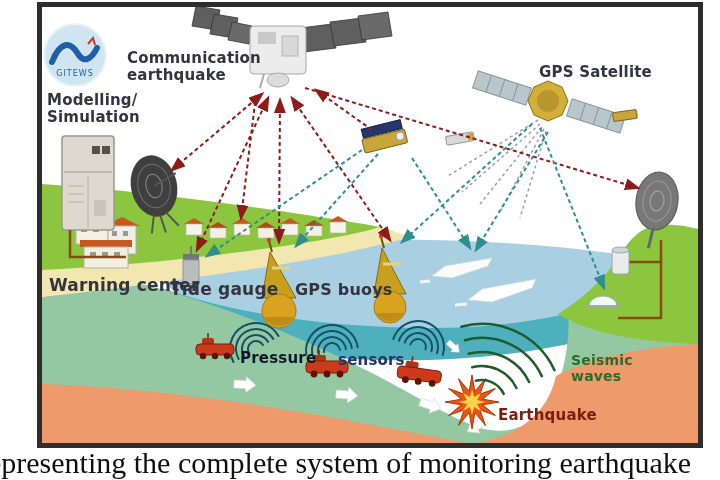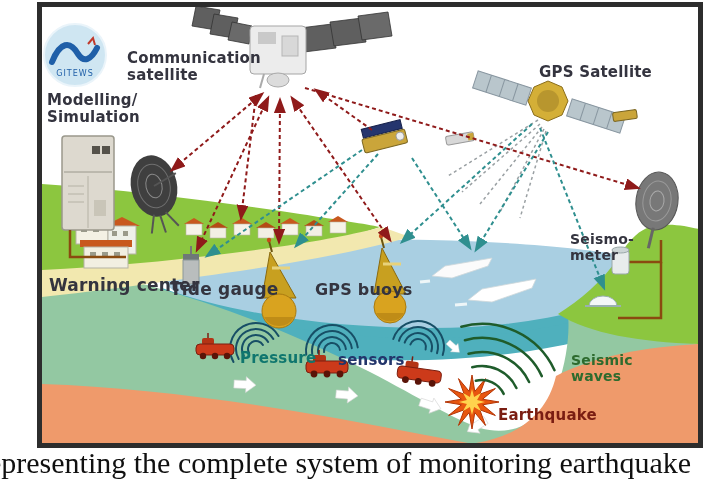--- a/index.html
+++ b/index.html
@@ -7,22 +7,22 @@
          font-family:"DejaVu Sans","Liberation Sans",sans-serif;}
   .scene{position:absolute;left:0;top:0;width:720px;height:480px;}
   .lbl{position:absolute;font-weight:bold;color:#34343f;white-space:pre-line;
        line-height:1.12;letter-spacing:.2px;}
   .lbl-comm{left:127px;top:50px;font-size:15px;}
   .lbl-gpssat{left:539px;top:64px;font-size:15px;text-align:right;}
   .lbl-alt{left:309px;top:92px;font-size:15px;}
   .lbl-model{left:47px;top:92px;font-size:15px;}
   .lbl-warn{left:49px;top:276px;font-size:17px;text-align:right;}
   .lbl-tide{left:170px;top:280px;font-size:17px;}
-  .lbl-buoys{left:295px;top:281px;font-size:16px;margin-left:20px;}
-  .lbl-press{left:240px;top:350px;font-size:15px;color:#0f766e;}
+  .lbl-buoys{left:295px;top:281px;font-size:16px;}
+  .lbl-press{left:240px;top:350px;font-size:15px;color:#0f172a;}
   .lbl-sens{left:338px;top:352px;font-size:15px;color:#23356b;}
   .lbl-seismo{left:570px;top:232px;font-size:14px;}
   .lbl-station{left:571px;top:306px;font-size:15px;}
   .lbl-swaves{left:571px;top:353px;font-size:14px;color:#2e6b2e;}
   .lbl-quake{left:498px;top:407px;font-size:15px;color:#7a1d12;}
   .logo-text{position:absolute;left:44px;top:69px;width:62px;text-align:center;
        font-size:8px;font-weight:normal;color:#1f5fa8;letter-spacing:1px;}
   .caption{position:absolute;left:-12px;top:446px;white-space:nowrap;
        font-family:"Liberation Serif","DejaVu Serif",serif;font-size:30px;color:#101010;}
 </style>
@@ -338,31 +338,29 @@
     <g>
       <circle cx="75" cy="55" r="31" fill="#cfe6f2" stroke="#eaf4fa" stroke-width="2"></circle>
       <path d="M52,62 C60,42 70,40 78,54 C84,63 91,60 97,48" fill="none" stroke="#1f5fa8" stroke-width="6" stroke-linecap="round"></path>
       <path d="M88,44 L93,38 L95,45" fill="none" stroke="#c0392b" stroke-width="2"></path>
     </g>
 
   </g>
 </svg>
 
 <div class="lbl lbl-comm">Communication
-satellite</div>
+earthquake</div>
 <div class="lbl lbl-gpssat">GPS Satellite</div>
 <div class="lbl lbl-model">Modelling/
 Simulation</div>
 <div class="lbl lbl-warn">Warning center</div>
 <div class="lbl lbl-tide">Tide gauge</div>
 <div class="lbl lbl-buoys">GPS buoys</div>
 <div class="lbl lbl-press">Pressure</div>
 <div class="lbl lbl-sens">sensors</div>
-<div class="lbl lbl-seismo">Seismo-
-meter</div>
 <div class="lbl lbl-swaves">Seismic
 waves</div>
 <div class="lbl lbl-quake">Earthquake</div>
 
 <div class="logo-text">GITEWS</div>
 
 <div class="caption">epresenting the complete system of monitoring earthquake</div>
 
 </div>
 

